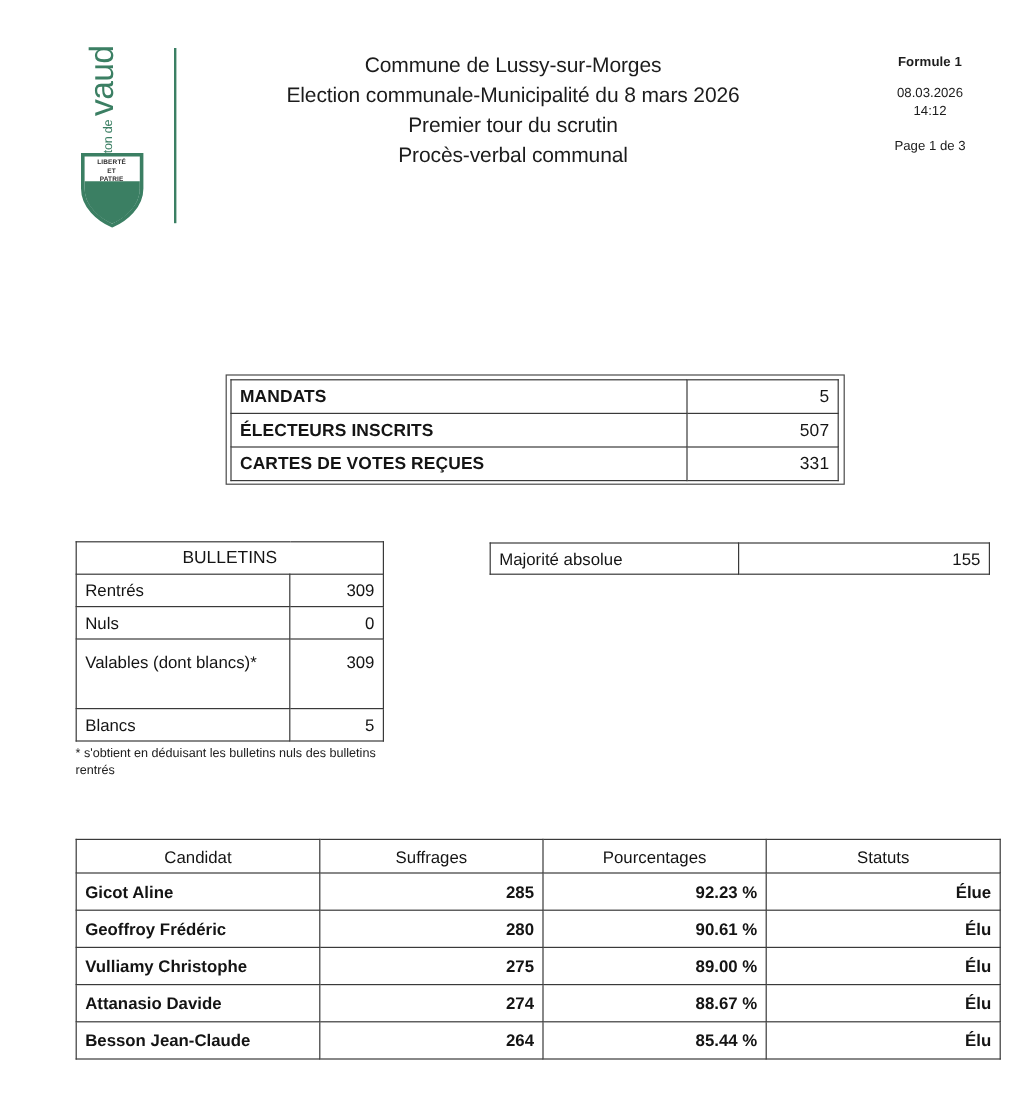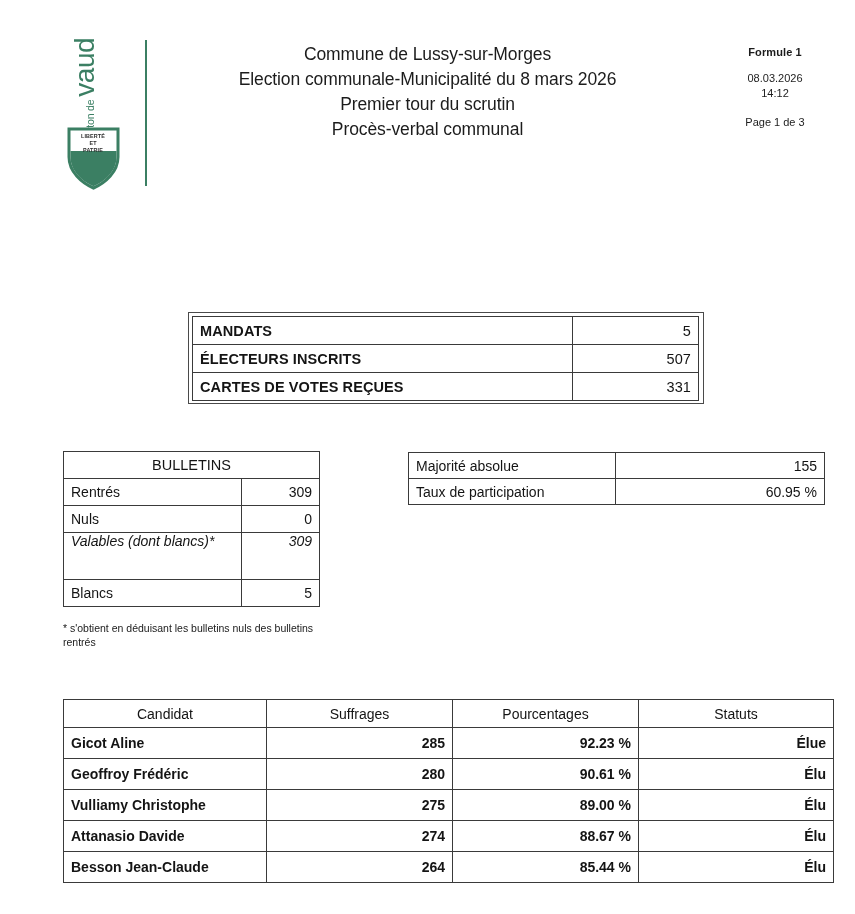--- a/index.html
+++ b/index.html
@@ -156,21 +156,21 @@
   #bulletins-table { left: 63px; top: 451px; width: 256px; }
   #bulletins-table td, #bulletins-table th {
     font-size: 14px;
   }
   #bulletins-table th.bull-head {
     height: 26px;
     text-align: center;
     font-size: 14.5px;
   }
   #bulletins-table td { height: 26px; }
-  #bulletins-table tr.tall td { height: 46px; vertical-align: top; padding-top: 0; font-style: italic; }
+  #bulletins-table tr.tall td { height: 46px; vertical-align: top; padding-top: 11px; }
   #bulletins-table col.c1 { width: 178px; }
   #bulletins-table col.c2 { width: 78px; }
   #bulletins-footnote {
     position: absolute;
     left: 63px; top: 621px;
     width: 272px;
     font-size: 10.5px;
     line-height: 1.38;
     color: #202020;
   }
@@ -300,24 +300,20 @@
 <table id="majorite-table" class="doc-table">
   <colgroup>
       <col class="c1">
       <col class="c2">
     </colgroup>
   <tbody>
     <tr>
       <td class="lbl">Majorité absolue</td>
       <td class="num">155</td>
     </tr>
-    <tr>
-      <td class="lbl">Taux de participation</td>
-      <td class="num">60.95 %</td>
-    </tr>
   </tbody>
 </table>
 
 <table id="candidats-table" class="doc-table">
   <colgroup>
       <col class="c1">
       <col class="c2">
       <col class="c3">
       <col class="c4">
     </colgroup>

